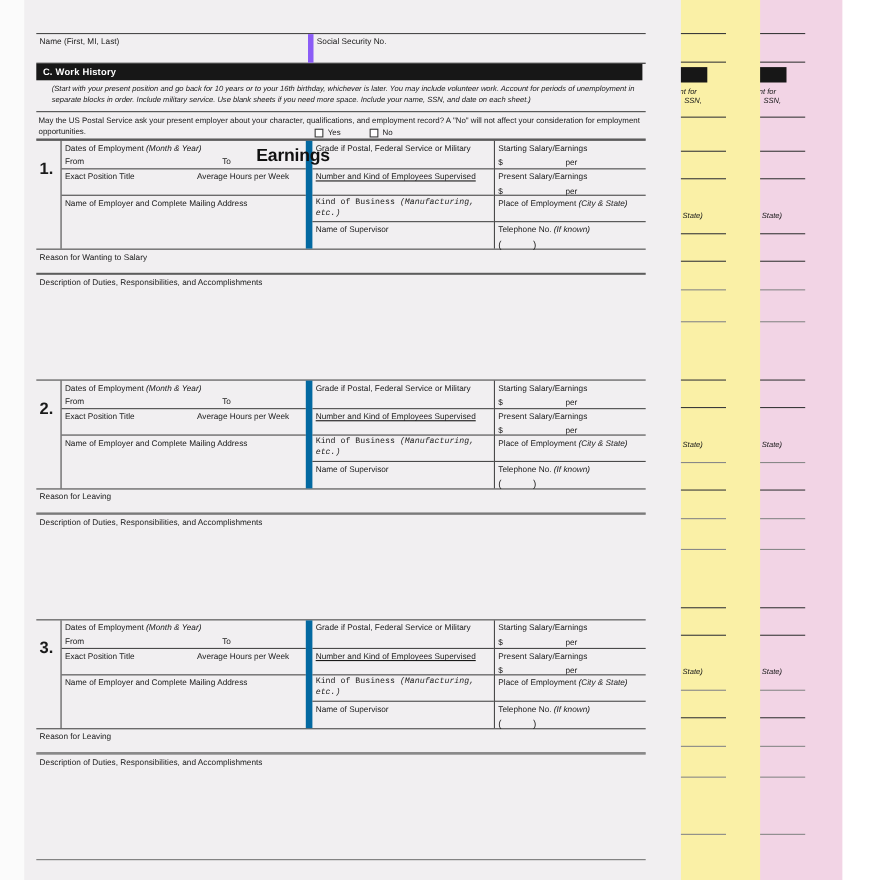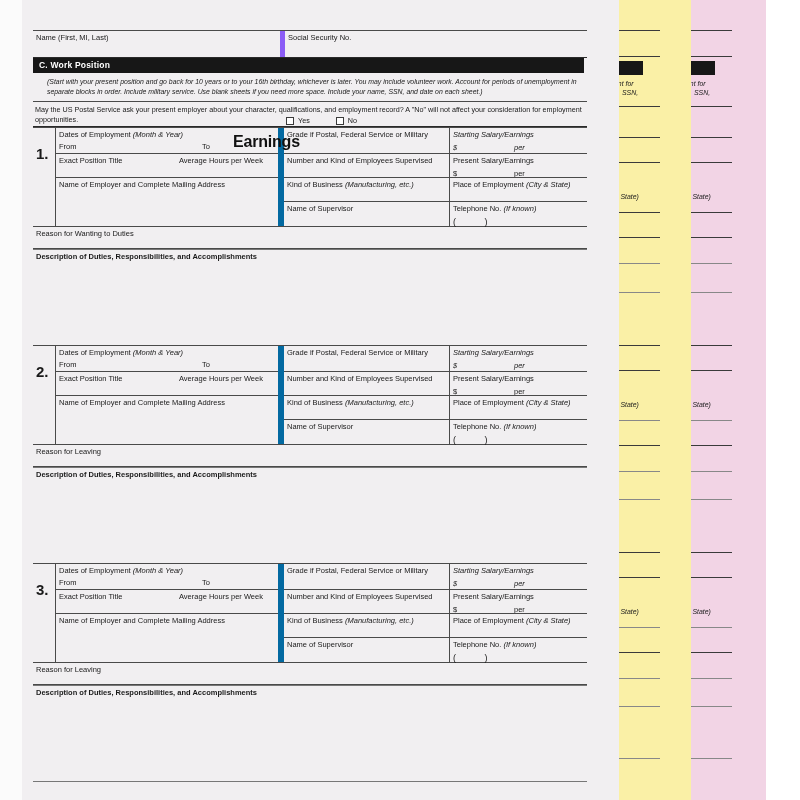--- a/index.html
+++ b/index.html
@@ -145,24 +145,24 @@
   .wh-colA { width: 222px; flex: none; border-left: 1px solid #4a4a4a; }
   .wh-colB { width: 165px; flex: none; border-left: 6px solid #0369a1; }
   .wh-colC { flex: 1;                  border-left: 1px solid #4a4a4a; }
 
   .cell { padding: 2px 0 0 3px; box-sizing: border-box; position: relative; }
   .cell + .cell { border-top: 1px solid #4a4a4a; }
 
   .h-dates   { height: 25px; }
   .h-title   { height: 24px; }
   .h-grade   { height: 25px; }
-  .h-numemp  { height: 24px; }
-  .h-kind    { height: 24px; }
+  .h-numemp  { height: 24px; text-decoration: underline; }
+  .h-kind    { height: 24px; font-family: Liberation Mono, monospace; }
   .h-super   { height: 25px; }
-  .h-start   { height: 25px; font-style: italic; }
+  .h-start   { height: 25px; }
   .h-present { height: 24px; }
   .h-place   { height: 24px; }
   .h-tel     { height: 25px; }
 
   
   .h-employer { height: 49px; }
 
   .from-to { position: relative; height: 11px; margin-top: 2px; }
   .from-to .from { position: absolute; left: 0; }
   .from-to .to   { position: absolute; left: 143px; }
@@ -195,21 +195,20 @@
     padding: 2px 0 0 3px;
     border-bottom: 1px solid #4a4a4a;
     box-sizing: border-box;
   }
   
   .wh-desc {
     height: 22px;
     padding: 2px 0 0 3px;
     border-top: 1px solid #777;
     box-sizing: border-box;
-    font-weight: bold;
   }
   .wh-gap { height: 74px; }
   .wh-gap-closing { border-bottom: 1px solid #777; }
 
   
   .copy-inner {
     position: absolute;
     top: 30px;
     width: 554px;
     font-size: 7.5px;
@@ -307,21 +306,21 @@
 
     <div id="ident-row">
       <div class="ident-name">
         <span>Name (First, MI, Last)</span>
       </div>
       <div class="ident-ssn">
         <span>Social Security No.</span>
       </div>
     </div>
 
-    <div id="section-banner">C.  Work Position</div>
+    <div id="section-banner">C.  Work History</div>
 
     <div id="instructions">(Start with your present position and go back for 10 years or to your 16th birthday, whichever is later. You may include volunteer work. Account for periods of unemployment in separate blocks in order. Include military service. Use blank sheets if you need more space. Include your name, SSN, and date on each sheet.)</div>
 
     <div id="contact-question">
       <span>May the US Postal Service ask your present employer about your character, qualifications, and employment record? A "No" will not affect your consideration for employment opportunities.</span>
       <div class="checkline">
         <label class="cb">
           <span class="cb-box"></span>
           <span>Yes</span>
         </label>
@@ -397,21 +396,21 @@
           </div>
           <div class="cell h-tel">
             <span>Telephone No.</span>
             <span class="it">(If known)</span>
             <div class="paren">(          )</div>
           </div>
         </div>
       </div>
 
       <div class="wh-reason">
-        <span>Reason for Wanting to Duties</span>
+        <span>Reason for Wanting to Salary</span>
       </div>
       <div class="wh-desc">
         <span>Description of Duties, Responsibilities, and Accomplishments</span>
       </div>
       <div class="wh-gap"></div>
     </div>
 
     <div class="wh-block">
       <div class="wh-grid">
 

